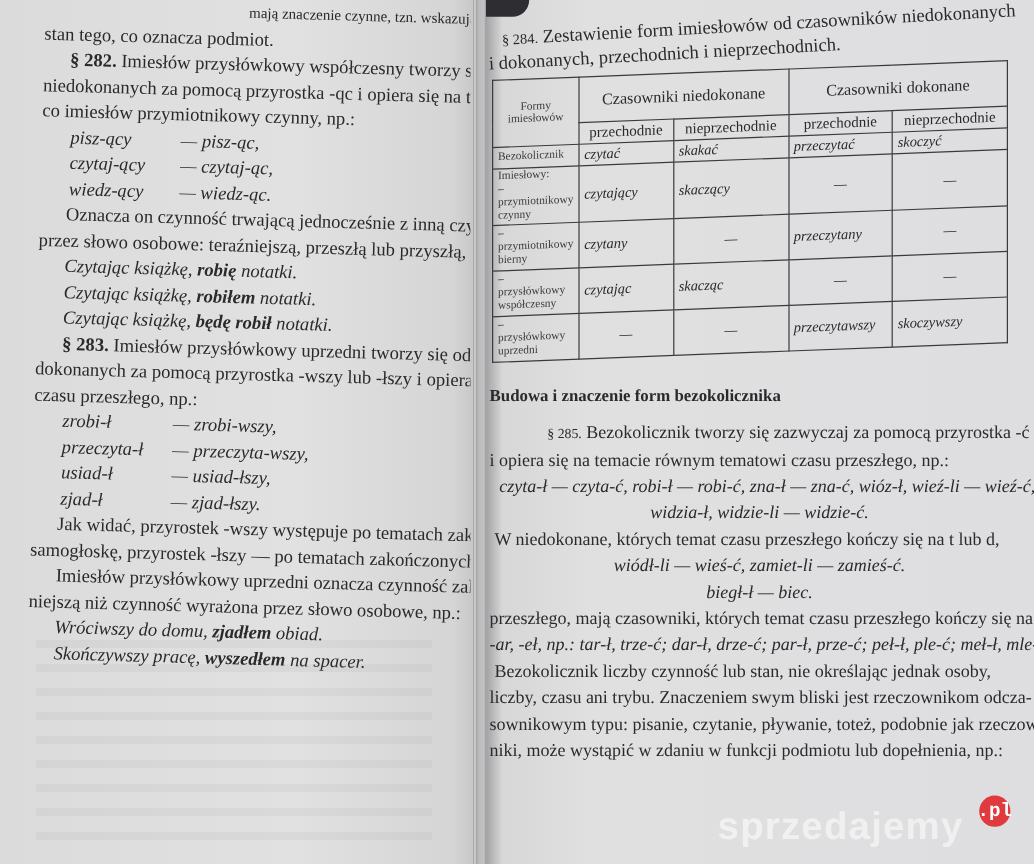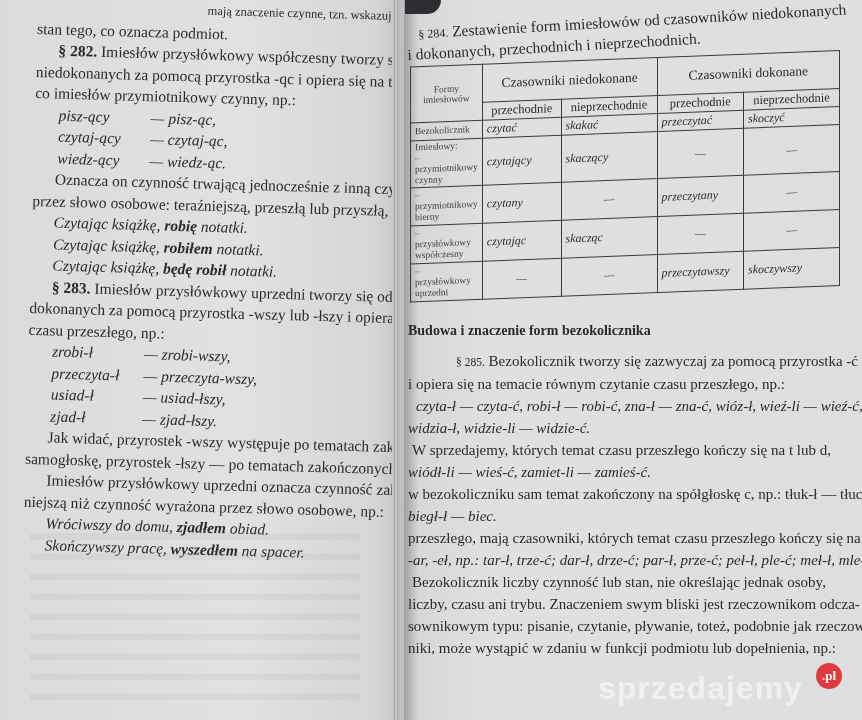--- a/index.html
+++ b/index.html
@@ -34,21 +34,21 @@
   .lp { position: absolute; left: 38px; top: -4px; width: 400px; transform: rotate(1.6deg); transform-origin: 0 0; font-size: 15.5px; line-height: 21.5px; }
   .lp p { white-space: nowrap; }
   .ind { padding-left: 22px; }
   .sec { font-weight: bold; }
   .ex { font-style: italic; padding-left: 24px; display: flex; }
   .ex .a { width: 92px; }
   .ex .b { }
   .bi { font-style: italic; padding-left: 22px; }
   .bi b { font-weight: bold; }
   .small { font-size: 12.5px; }
-  .it { font-style: italic; }
+  .it { font-style: italic; text-align: center; }
   .faint { position:absolute; left: 30px; top: 520px; width: 330px; height: 190px;
     background: repeating-linear-gradient(180deg, transparent 0 13px, rgba(120,120,125,0.08) 13px 20px); }
 
   
   .rp { position: absolute; left: 408px; top: 0; width: 450px; }
   .rp-title { position: absolute; left: 0; top: 2px; width: 450px; font-size: 15.5px; line-height: 19px; transform: rotate(-3.2deg); transform-origin: 0 100%; }
   .rp-title .sm { font-size: 12px; }
 
   .tbl-wrap { position: absolute; left: 410px; top: 50px; width: 430px; height: 270px; transform: skewY(-2.2deg); transform-origin: 100% 0; }
   table { border-collapse: collapse; width: 100%; font-size: 13px; }
@@ -60,21 +60,21 @@
   td.rowh { font-size: 9.5px; line-height: 11px; color: #3c3c3e; }
   td.c { font-style: italic; font-size: 12px; height: 38px; }
   td.dash { text-align: center; }
 
   .rp-body { position: absolute; left: 0; top: 320px; width: 450px; font-size: 15px; line-height: 22px; }
   .rp-body p { white-space: nowrap; }
   .hd { font-weight: bold; font-size: 14px; margin-bottom: 8px; }
   .cond { font-size: 11.5px; }
 
   .watermark { position: absolute; left: 598px; top: 670px; font-family: "Liberation Sans", sans-serif; font-size: 32px; font-weight: bold; color: rgba(255,255,255,0.55); letter-spacing: 1px; }
-  .wm-badge { position: absolute; left: 816px; top: 663px; width: 26px; height: 26px; border-radius: 50%; background: #e0393e; color: #fff; font-family: Liberation Serif, serif; font-size: 13px; font-weight: bold; display: flex; align-items: center; justify-content: center; }
+  .wm-badge { position: absolute; left: 816px; top: 663px; width: 26px; height: 26px; border-radius: 50%; background: #e0393e; color: #fff; font-family: Liberation Mono, monospace; font-size: 16px; font-weight: bold; display: flex; align-items: center; justify-content: center; }
 </style>
 </head>
 <body>
 
 <div class="book">
   <div class="page-left">
     <div class="lp">
       <p class="small" style="padding-left:170px;">mają znaczenie czynne, tzn. wskazują na czynność lub</p>
       <p>stan tego, co oznacza podmiot.</p>
       <p class="ind"><span class="sec">§ 282.</span> <span>Imiesłów przysłówkowy współczesny tworzy się od czasowników</span></p>
@@ -189,26 +189,25 @@
         <td class="c">skoczywszy</td>
       </tr>
     </tbody>
       </table>
   </div>
 
   <div class="rp" style="top:0;">
     <div class="rp-body">
       <p class="hd">Budowa i znaczenie form bezokolicznika</p>
       <p style="padding-left:4px;text-align:right;"><span class="cond">§ 285.</span> <span>Bezokolicznik tworzy się zazwyczaj za pomocą przyrostka -ć</span></p>
-      <p>i opiera się na temacie równym czytanie czasu przeszłego, np.:</p>
+      <p>i opiera się na temacie równym tematowi czasu przeszłego, np.:</p>
       <p class="it" style="padding-left:8px;">czyta-ł — czyta-ć, robi-ł — robi-ć, zna-ł — zna-ć, wióz-ł, wieź-li — wieź-ć,</p>
       <p class="it">widzia-ł, widzie-li — widzie-ć.</p>
-      <p style="padding-left:4px;">W sprzedajemy, których temat czasu przeszłego kończy się na t lub d,</p>
+      <p style="padding-left:4px;">W niedokonane, których temat czasu przeszłego kończy się na t lub d,</p>
       <p class="it">wiódł-li — wieś-ć, zamiet-li — zamieś-ć.</p>
-      <p>w bezokoliczniku sam temat zakończony na spółgłoskę c, np.: tłuk-ł — tłuc</p>
       <p class="it">biegł-ł — biec.</p>
       <p>przeszłego, mają czasowniki, których temat czasu przeszłego kończy się na</p>
       <p class="it">-ar, -eł, np.: tar-ł, trze-ć; dar-ł, drze-ć; par-ł, prze-ć; peł-ł, ple-ć; meł-ł, mle-ć.</p>
       <p style="padding-left:4px;">Bezokolicznik liczby czynność lub stan, nie określając jednak osoby,</p>
       <p>liczby, czasu ani trybu. Znaczeniem swym bliski jest rzeczownikom odcza-</p>
       <p>sownikowym typu: pisanie, czytanie, pływanie, toteż, podobnie jak rzeczow-</p>
       <p>niki, może wystąpić w zdaniu w funkcji podmiotu lub dopełnienia, np.:</p>
 
     </div>
   </div>

